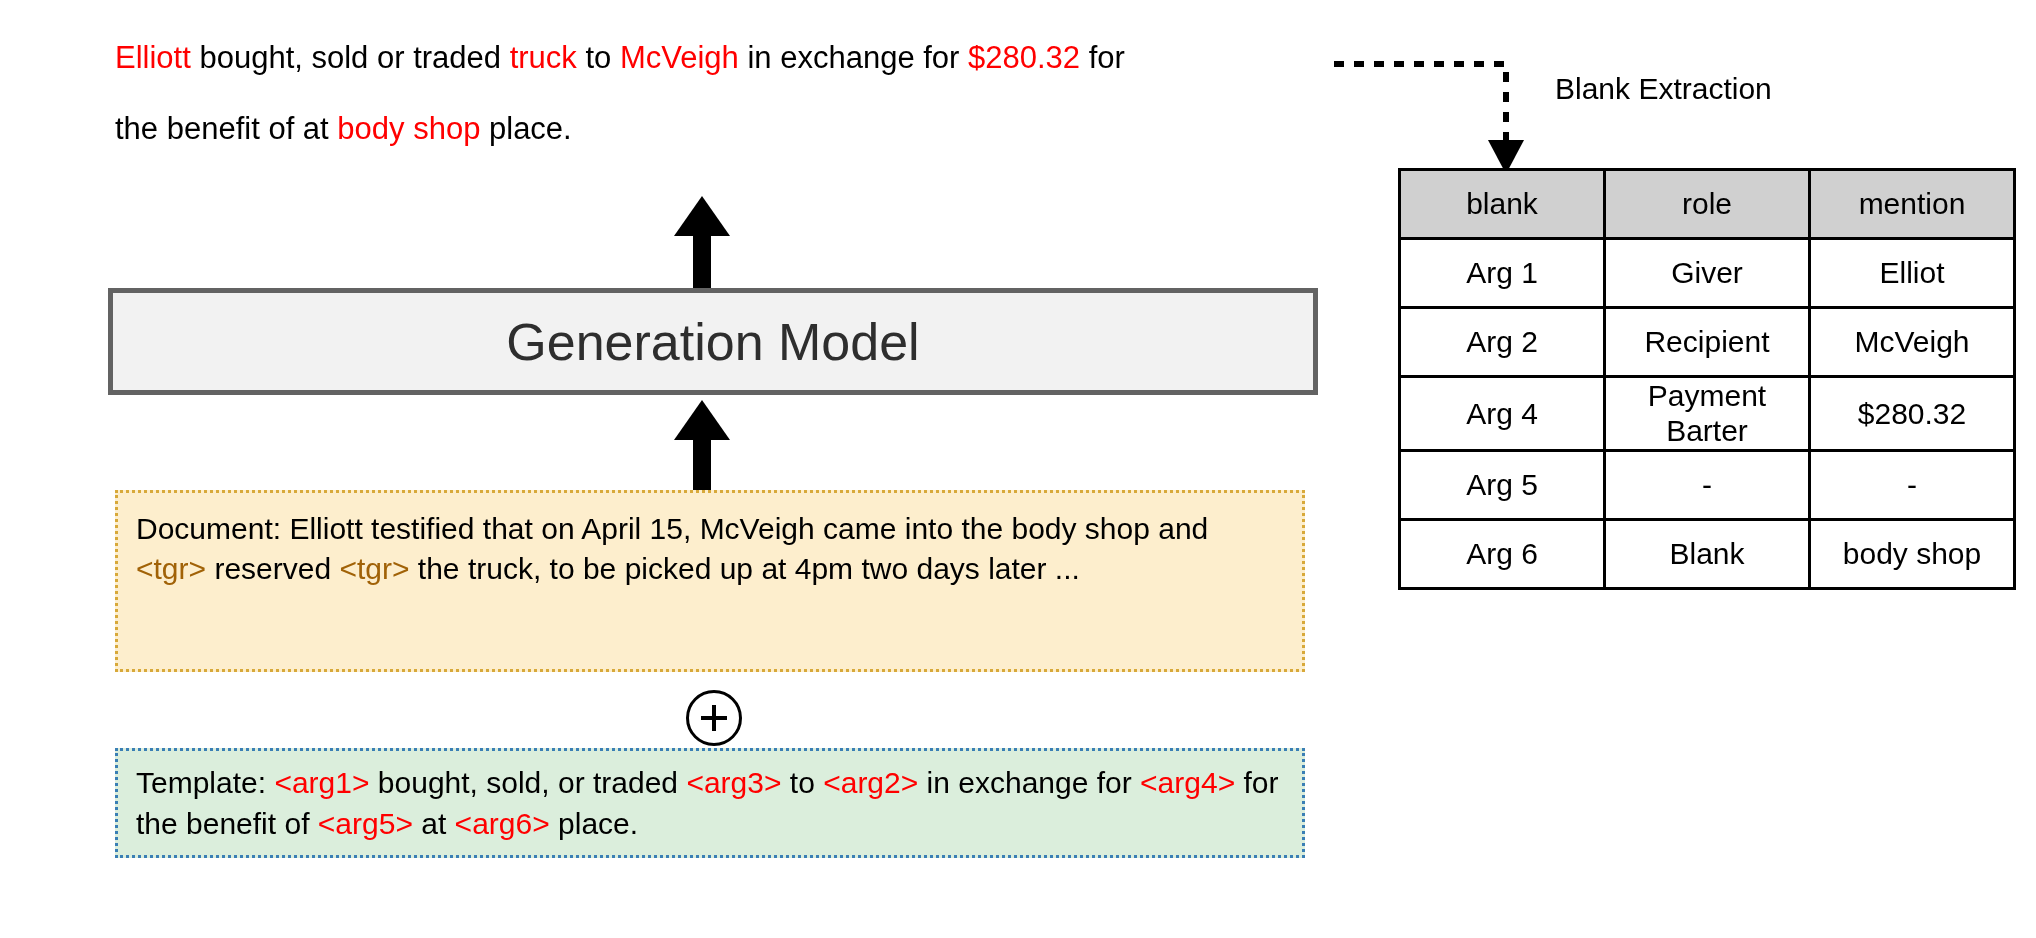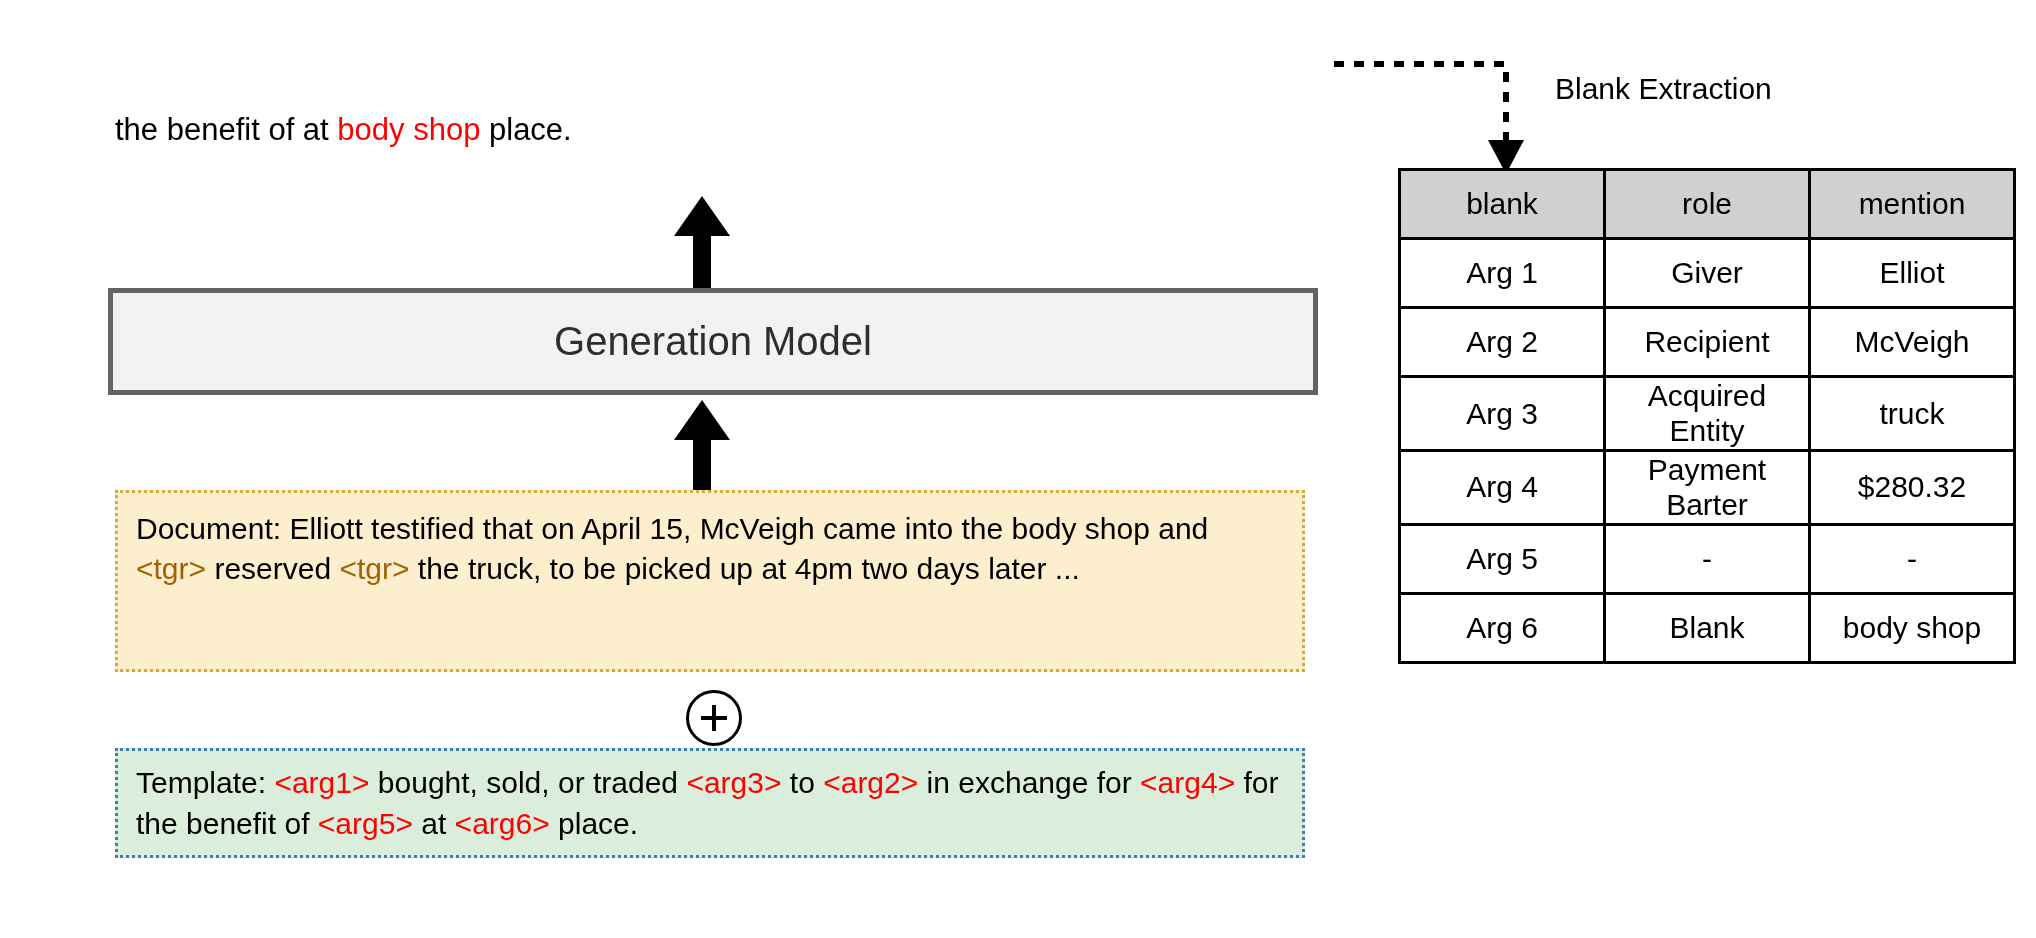--- a/index.html
+++ b/index.html
@@ -20,21 +20,21 @@
   #output-sentence {
     position: absolute;
     left: 115px;
     top: 42px;
     width: 1260px;
     font-size: 31px;
     line-height: 1.0;
     color: #000;
   }
   #output-sentence .line1 { display: block; }
-  #output-sentence .line2 { display: block; margin-top: 72px; }
+  #output-sentence .line2 { display: block; margin-top: 40px; }
   .red { color: #ff0000; }
 
   
   #blank-extraction-label {
     position: absolute;
     left: 1555px;
     top: 72px;
     font-size: 30px;
     white-space: nowrap;
   }
@@ -56,21 +56,21 @@
     top: 288px;
     width: 1200px;
     height: 97px;
     border: 5px solid #636363;
     background: #f2f2f2;
     display: flex;
     align-items: center;
     justify-content: center;
   }
   #generation-model-box .label {
-    font-size: 40px;
+    font-size: 52px;
     color: #2e2e2e;
   }
 
   
   .up-arrow {
     position: absolute;
     pointer-events: none;
   }
   #arrow-model-to-output { left: 670px; top: 196px; width: 64px; height: 92px; }
   #arrow-doc-to-model    { left: 670px; top: 400px; width: 64px; height: 92px; }
@@ -155,20 +155,21 @@
   #blank-table td { height: 66px; }
   #blank-table .col-blank   { width: 182px; }
   #blank-table .col-role    { width: 182px; }
   #blank-table .col-mention { width: 182px; }
   .two-line { line-height: 1.12; }
 </style>
 </head>
 <body>
 
 <div id="output-sentence">
+  <span class="line1"><span class="red">Elliott</span><span> bought, sold or traded </span><span class="red">truck</span><span> to </span><span class="red">McVeigh</span><span> in exchange for </span><span class="red">$280.32</span><span> for</span></span>
   <span class="line2"><span>the benefit of at </span><span class="red">body shop</span><span> place.</span></span>
 </div>
 
 <svg id="dotted-arrow" viewBox="0 0 290 130">
   <path d="M4,16 L176,16 L176,96" stroke="#000" stroke-width="6" fill="none" stroke-dasharray="10 10" stroke-linecap="butt"></path>
   <polygon points="176,126 158,92 194,92" fill="#000"></polygon>
 </svg>
 
 <div id="blank-extraction-label">Blank Extraction</div>
 
@@ -209,25 +210,20 @@
         <td class="col-blank">Arg 1</td>
         <td class="col-role">Giver</td>
         <td class="col-mention">Elliot</td>
       </tr>
       <tr>
         <td class="col-blank">Arg 2</td>
         <td class="col-role">Recipient</td>
         <td class="col-mention">McVeigh</td>
       </tr>
       <tr>
-        <td class="col-blank">Arg 3</td>
-        <td class="col-role two-line">Acquired<br>Entity</td>
-        <td class="col-mention">truck</td>
-      </tr>
-      <tr>
         <td class="col-blank">Arg 4</td>
         <td class="col-role two-line">Payment<br>Barter</td>
         <td class="col-mention">$280.32</td>
       </tr>
       <tr>
         <td class="col-blank">Arg 5</td>
         <td class="col-role">-</td>
         <td class="col-mention">-</td>
       </tr>
       <tr>

